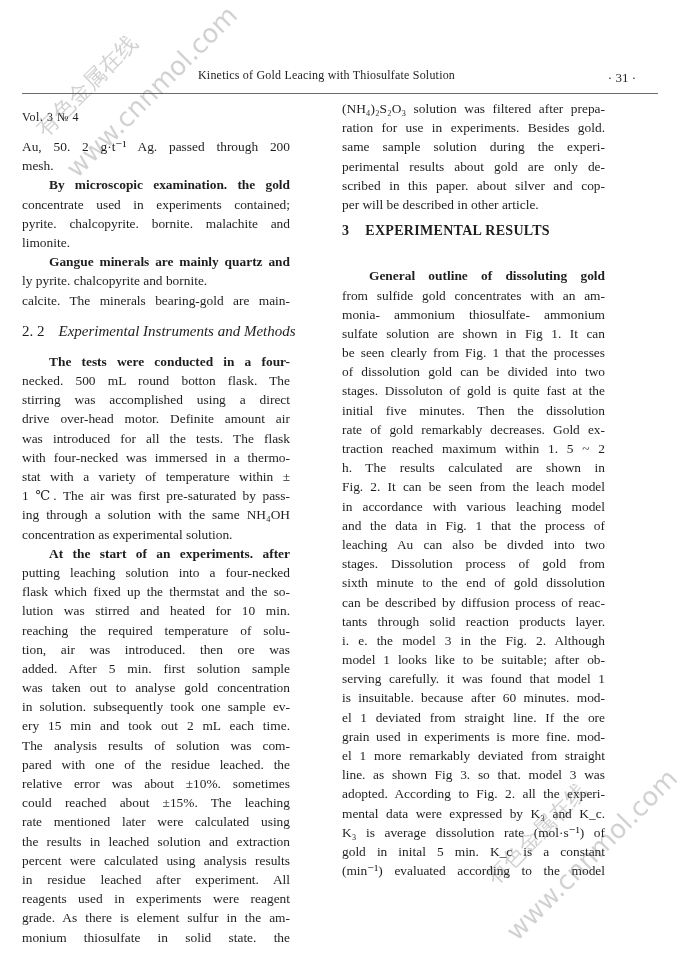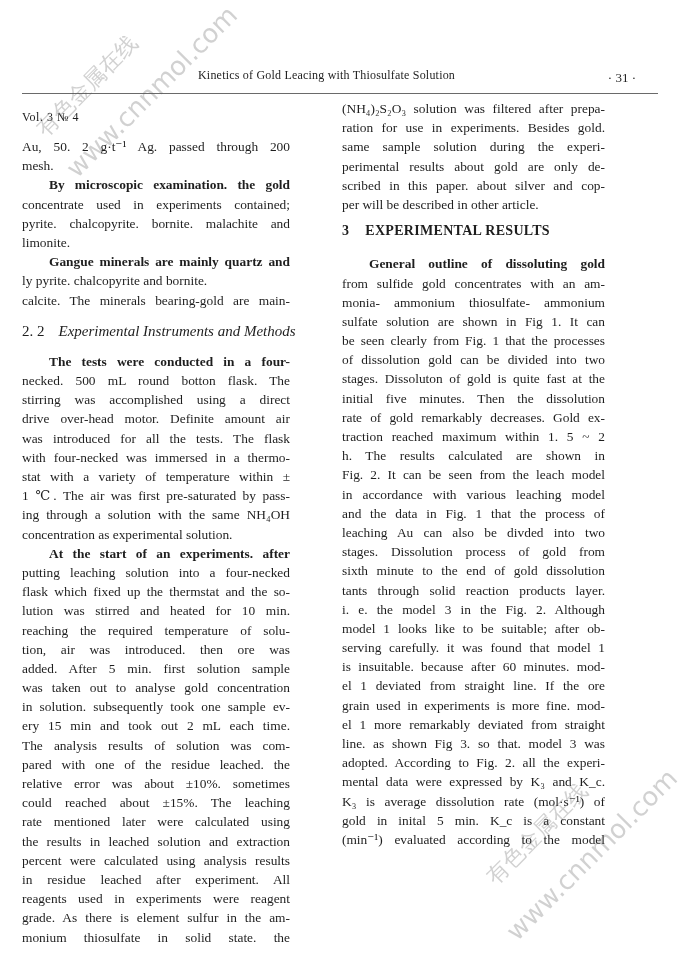--- a/index.html
+++ b/index.html
@@ -20,21 +20,21 @@
     .col {
       position: absolute; top: 99px; font-size: 13.4px; line-height: 19.2px; text-align: justify;
     }
     .col.left { left: 22px; width: 268px; margin-top: 38px; }
     .col.right { left: 342px; width: 263px; }
     .ln { display: block; white-space: nowrap; text-align: justify; text-align-last: justify; height: 19.2px; overflow: visible; }
     .ln.last { text-align-last: left; }
     .ln.ind { text-indent: 27px; font-weight: bold; }
     .subhead { font-style: italic; font-size: 15px; text-align-last: left; margin-top: 12px; margin-bottom: 11px; }
     .subhead .num { font-style: normal; margin-right: 14px; }
-    .head3 { font-weight: bold; font-size: 14px; text-align-last: left; margin-top: 7px; margin-bottom: 14px; letter-spacing: 0.3px; }
+    .head3 { font-weight: bold; font-size: 14px; text-align-last: left; margin-top: 7px; margin-bottom: 26px; letter-spacing: 0.3px; }
     .head3 .num { margin-right: 16px; }
     .watermark {
       position: absolute; color: rgba(90,90,90,0.28); font-family: "DejaVu Sans", sans-serif;
       transform: rotate(-45deg); transform-origin: left top; white-space: nowrap; pointer-events: none;
     }
     .wm1-cn { left: 30px; top: 122px; font-size: 22px; }
     .wm1-url { left: 60px; top: 162px; font-size: 26px; }
     .wm2-cn { left: 480px; top: 870px; font-size: 22px; }
     .wm2-url { left: 500px; top: 925px; font-size: 26px; }
   </style>
@@ -127,20 +127,21 @@
       <span class="ln">initial five minutes. Then the dissolution</span>
       <span class="ln">rate of gold remarkably decreases. Gold ex-</span>
       <span class="ln">traction reached maximum within 1. 5 ~ 2</span>
       <span class="ln">h. The results calculated are shown in</span>
       <span class="ln">Fig. 2. It can be seen from the leach model</span>
       <span class="ln">in accordance with various leaching model</span>
       <span class="ln">and the data in Fig. 1 that the process of</span>
       <span class="ln">leaching Au can also be divded into two</span>
       <span class="ln">stages. Dissolution process of gold from</span>
       <span class="ln">sixth minute to the end of gold dissolution</span>
+      <span class="ln">can be described by diffusion process of reac-</span>
       <span class="ln">tants through solid reaction products layer.</span>
       <span class="ln">i. e. the model 3 in the Fig. 2. Although</span>
       <span class="ln">model 1 looks like to be suitable; after ob-</span>
       <span class="ln">serving carefully. it was found that model 1</span>
       <span class="ln">is insuitable. because after 60 minutes. mod-</span>
       <span class="ln">el 1 deviated from straight line. If the ore</span>
       <span class="ln">grain used in experiments is more fine. mod-</span>
       <span class="ln">el 1 more remarkably deviated from straight</span>
       <span class="ln">line. as shown Fig 3. so that. model 3 was</span>
       <span class="ln">adopted. According to Fig. 2. all the experi-</span>

